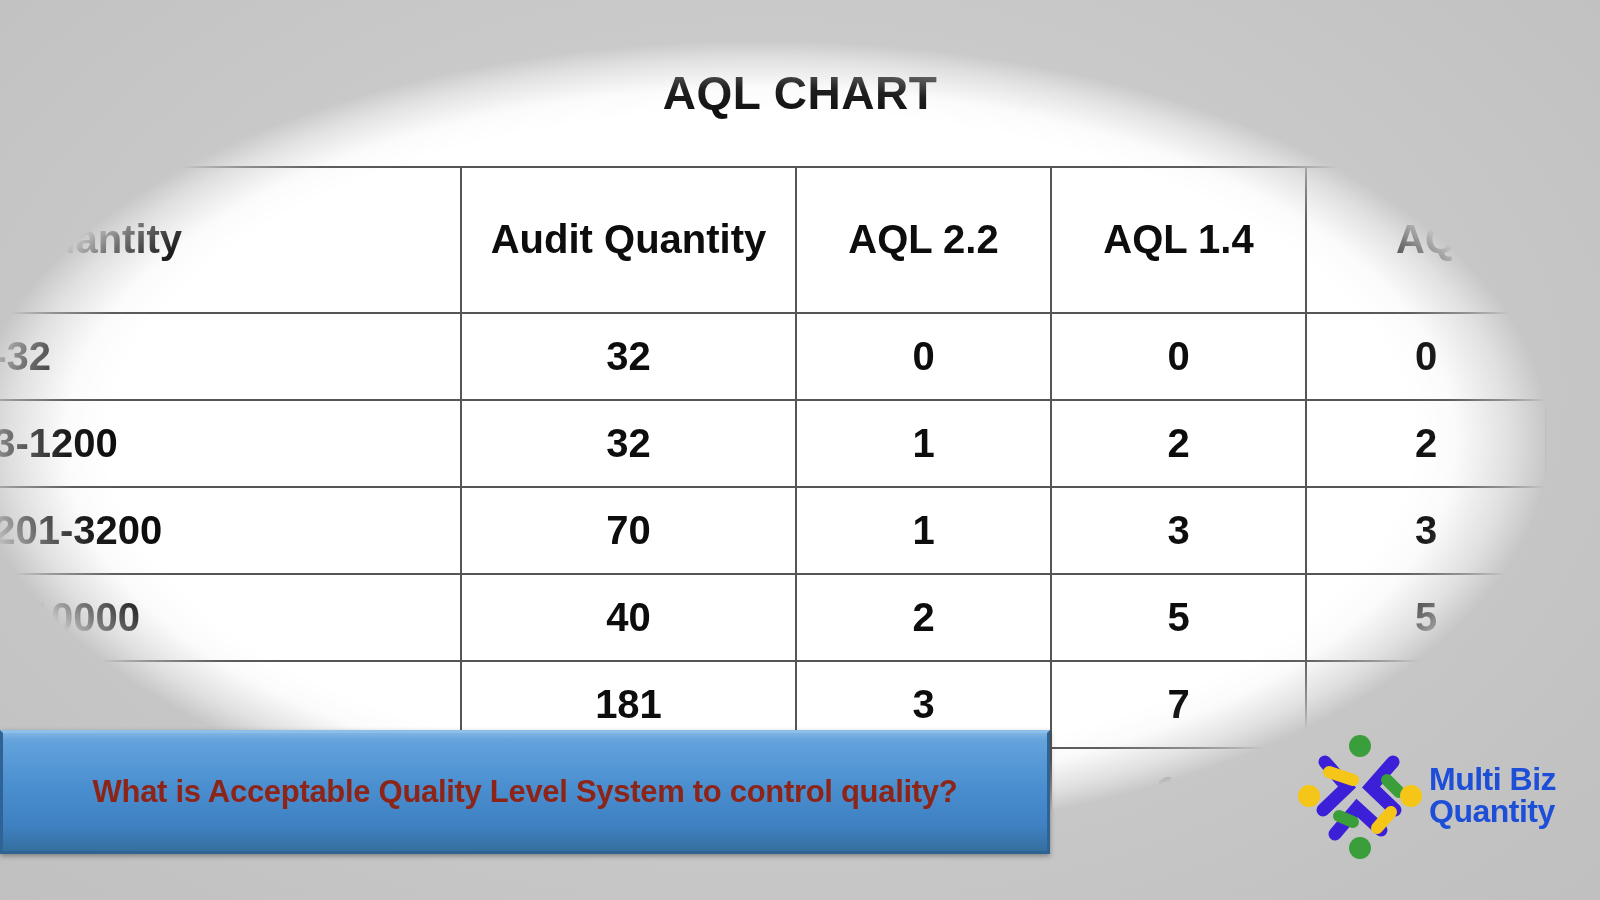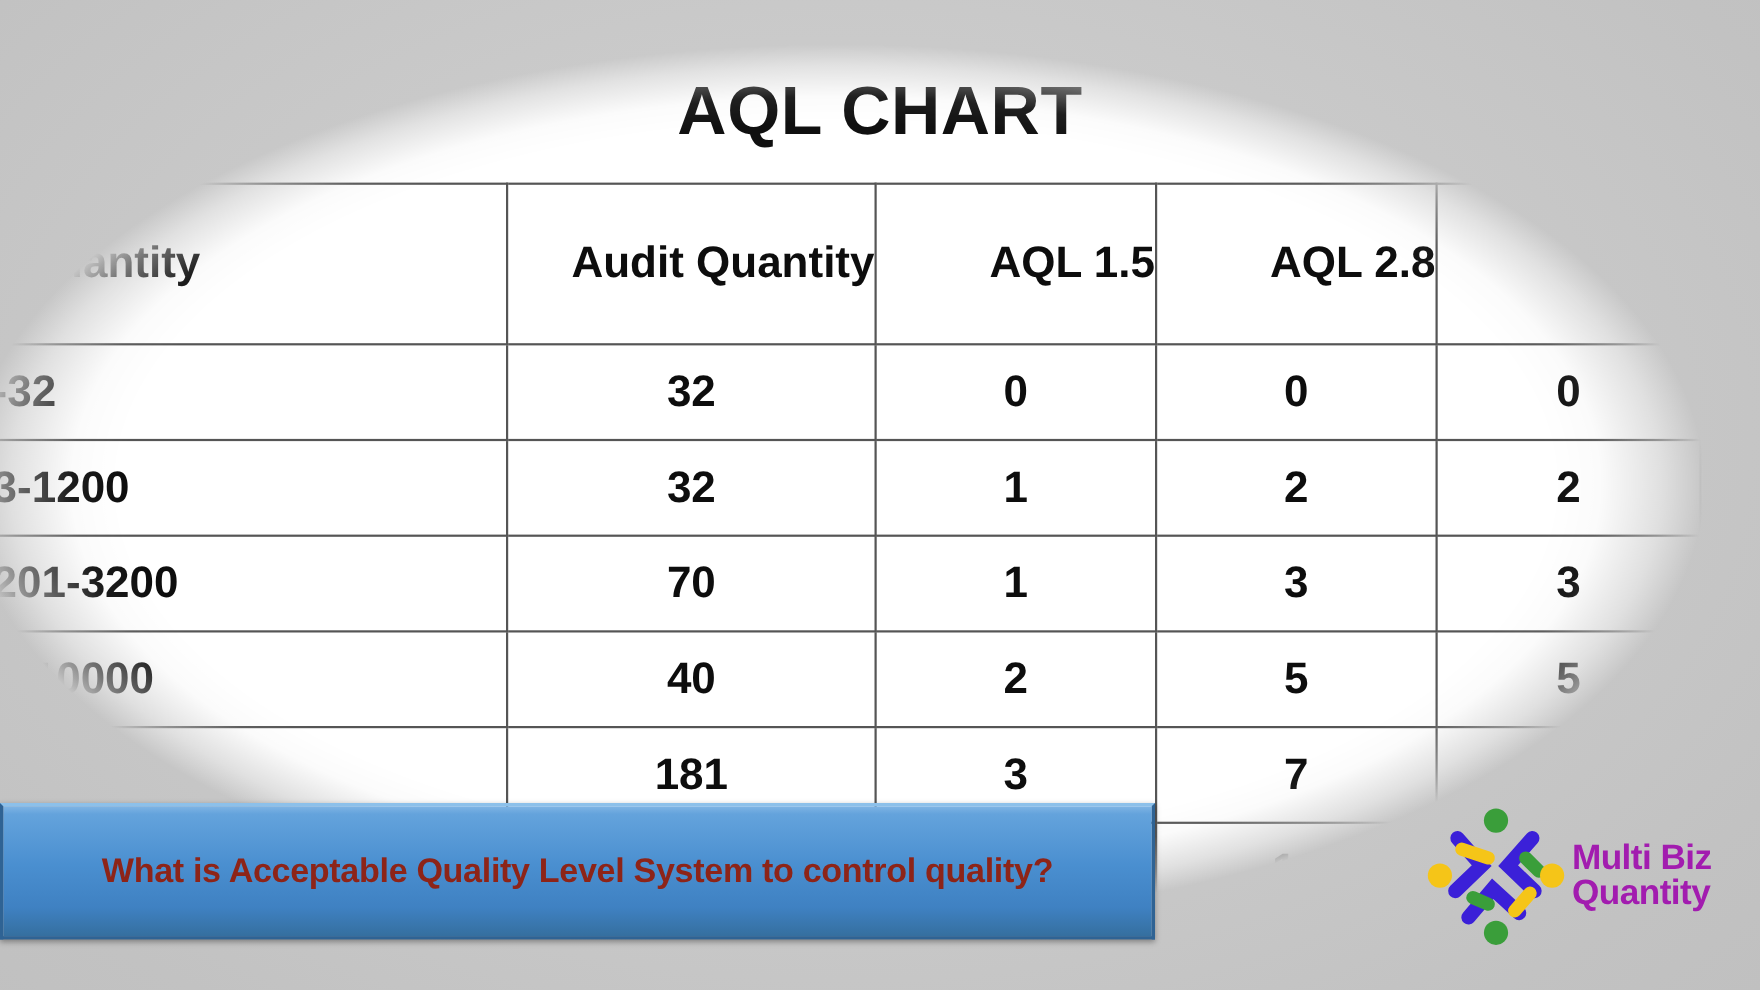--- a/index.html
+++ b/index.html
@@ -42,21 +42,21 @@
     background: #ffffff;
   }
 
   
   #title {
     position: absolute;
     left: 0;
     top: 66px;
     width: 1600px;
     text-align: center;
-    font-size: 62px;
+    font-size: 46px;
     font-weight: bold;
     color: #101010;
     letter-spacing: 0.5px;
   }
 
   
   #aql-table {
     position: absolute;
     left: -55px;
     top: 166px;
@@ -68,21 +68,21 @@
     border: 2px solid #555555;
     padding: 0;
     font-weight: bold;
     color: #0d0d0d;
     background: transparent;
   }
   #aql-table thead th {
     height: 144px;
     font-size: 40px;
     vertical-align: middle;
-    text-align: right;
+    text-align: center;
     line-height: 1.08;
   }
   #aql-table thead th.left-head {
     text-align: left;
     padding-left: 24px;
   }
   #aql-table tbody td {
     height: 85px;
     font-size: 40px;
     text-align: center;
@@ -139,21 +139,21 @@
   #logo-mark {
     width: 130px;
     height: 130px;
     flex: 0 0 130px;
   }
   #logo-text {
     margin-left: 4px;
     font-size: 32px;
     font-weight: bold;
     line-height: 1.0;
-    color: #a21caf;
+    color: #1d4ed8;
     white-space: nowrap;
     letter-spacing: -0.5px;
   }
   #logo-text div { display: block; }
 </style>
 </head>
 <body>
 
 <div id="stage">
 
@@ -169,22 +169,22 @@
         <col class="col-lot">
           <col class="col-audit">
           <col class="col-a15">
           <col class="col-a25">
           <col class="col-a40">
       </colgroup>
       <thead>
         <tr>
           <th class="left-head">ot Quantity</th>
           <th>Audit Quantity</th>
-          <th>AQL 1.5</th>
-          <th>AQL 2.8</th>
+          <th>AQL 2.2</th>
+          <th>AQL 1.4</th>
           <th>AQ</th>
         </tr>
       </thead>
       <tbody>
         <tr>
           <td class="lot">1-32</td>
           <td>32</td>
           <td>0</td>
           <td>0</td>
           <td>0</td>

